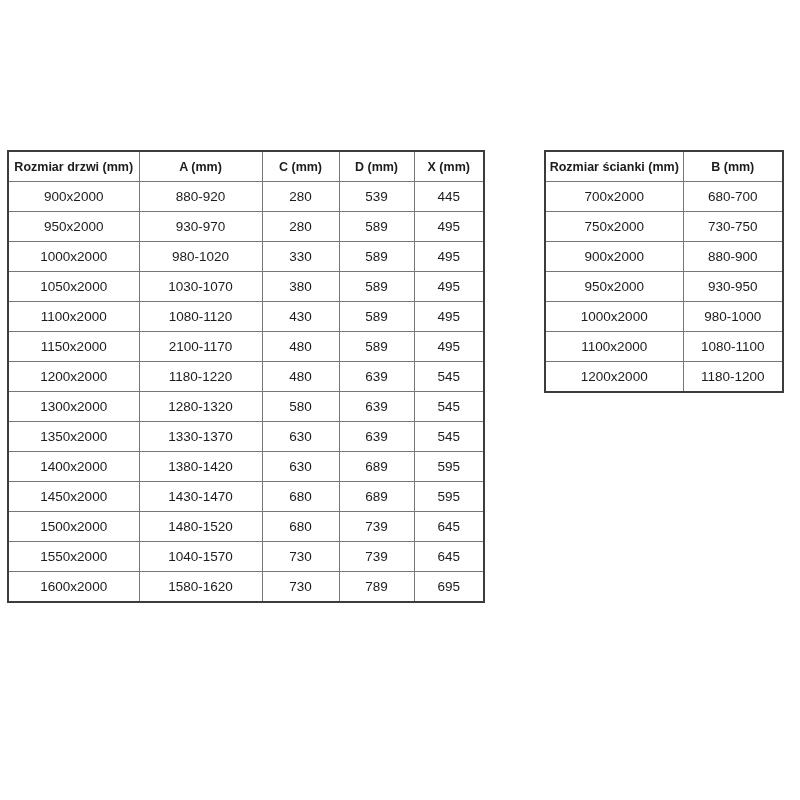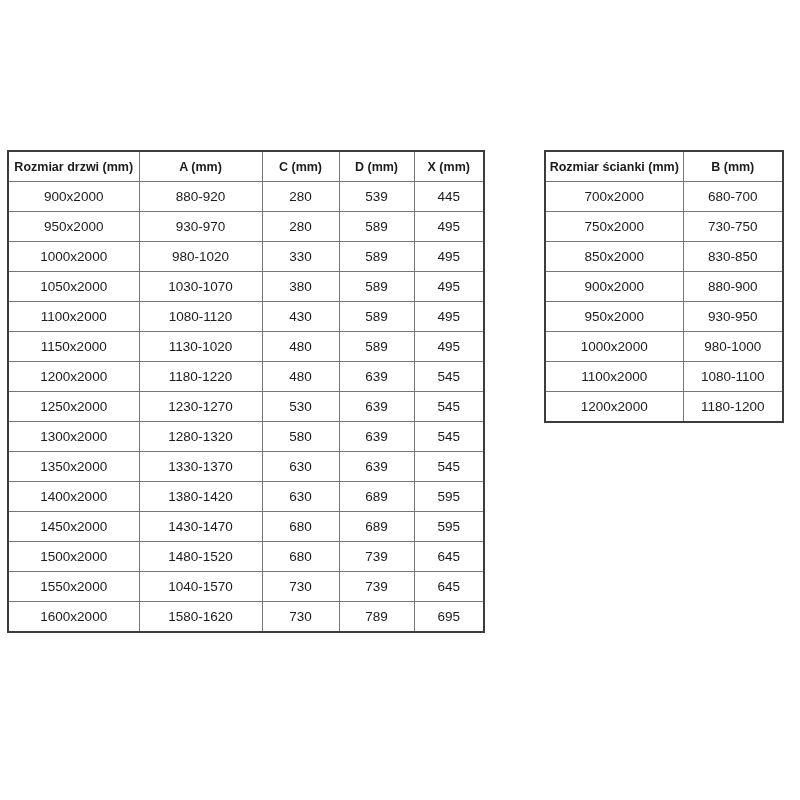--- a/index.html
+++ b/index.html
@@ -117,36 +117,29 @@
         </tr>
         <tr>
           <td>1100x2000</td>
           <td>1080-1120</td>
           <td>430</td>
           <td>589</td>
           <td>495</td>
         </tr>
         <tr>
           <td>1150x2000</td>
-          <td>1130-1020</td>
+          <td>2100-1170</td>
           <td>480</td>
           <td>589</td>
           <td>495</td>
         </tr>
         <tr>
           <td>1200x2000</td>
           <td>1180-1220</td>
           <td>480</td>
-          <td>639</td>
-          <td>545</td>
-        </tr>
-        <tr>
-          <td>1250x2000</td>
-          <td>1230-1270</td>
-          <td>530</td>
           <td>639</td>
           <td>545</td>
         </tr>
         <tr>
           <td>1300x2000</td>
           <td>1280-1320</td>
           <td>580</td>
           <td>639</td>
           <td>545</td>
         </tr>
@@ -209,24 +202,20 @@
     <tbody>
         <tr>
           <td>700x2000</td>
           <td>680-700</td>
         </tr>
         <tr>
           <td>750x2000</td>
           <td>730-750</td>
         </tr>
         <tr>
-          <td>850x2000</td>
-          <td>830-850</td>
-        </tr>
-        <tr>
           <td>900x2000</td>
           <td>880-900</td>
         </tr>
         <tr>
           <td>950x2000</td>
           <td>930-950</td>
         </tr>
         <tr>
           <td>1000x2000</td>
           <td>980-1000</td>

